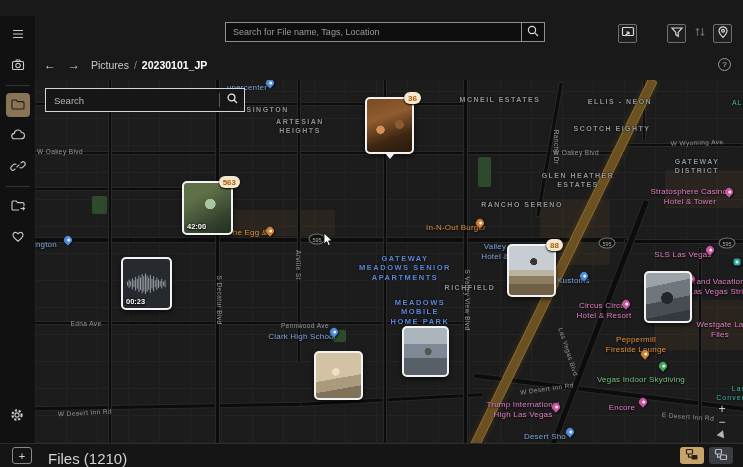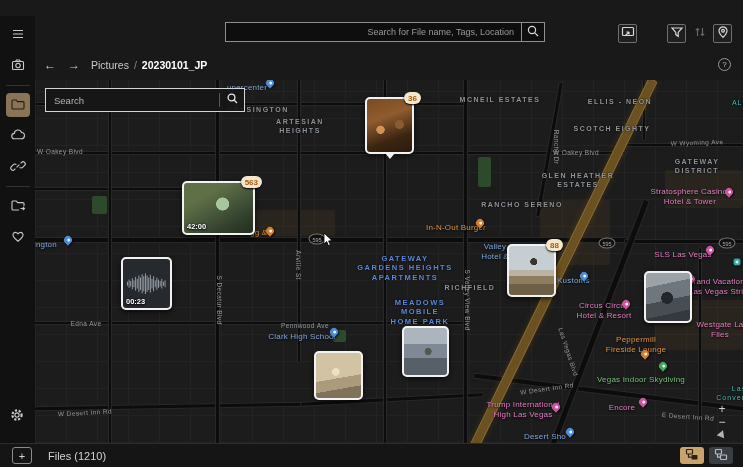--- a/index.html
+++ b/index.html
@@ -23,21 +23,21 @@
   .sb svg{stroke:#c9c9c9;fill:none;stroke-width:1.1;}
   .sb.active{background:#8a7458;}
   .sb.active svg{stroke:#241d14;}
   .sb-sep{width:24px;height:1px;background:#333;margin:2px auto;}
   #settings-btn{position:absolute;left:5px;bottom:8px;}
 
   
   #topbar{position:absolute;left:35px;top:16px;width:708px;height:34px;background:#191919;}
   .searchwrap{position:absolute;left:190px;top:6px;display:flex;height:20px;}
   .searchwrap input{width:296px;height:20px;background:#0e0e0e;border:1px solid #8f8f8f;border-right:none;
-       color:#cfcfcf;font-size:9px;padding:0 7px;font-family:"Liberation Sans",sans-serif;outline:none;box-sizing:border-box;text-align:right;}
+       color:#cfcfcf;font-size:9px;padding:0 7px;font-family:"Liberation Sans",sans-serif;outline:none;box-sizing:border-box;}
   .searchwrap input::placeholder{color:#9a9a9a;}
   .searchbtn{width:24px;height:20px;border:1px solid #8f8f8f;background:#0e0e0e;display:flex;align-items:center;justify-content:center;box-sizing:border-box;}
   .searchbtn svg, .tbtn svg{stroke:#d8d8d8;fill:none;stroke-width:1.2;}
   .topicons{position:absolute;left:583px;top:8px;display:flex;align-items:center;}
   .tbtn{width:19px;height:19px;border:1px solid #6f6f6f;border-radius:2px;display:flex;align-items:center;justify-content:center;background:#1f1f1f;}
   .tbtn.noborder{border-color:transparent;background:transparent;}
   .tbtn.dim svg{stroke:#666;}
 
   
   #breadcrumbbar{position:absolute;left:35px;top:50px;width:708px;height:30px;background:#191919;display:flex;align-items:center;}
@@ -73,21 +73,21 @@
   .tail{position:absolute;left:50%;bottom:-7px;transform:translateX(-50%);width:0;height:0;
         border-left:5px solid transparent;border-right:5px solid transparent;border-top:6px solid #f2f2f2;}
   .badge{position:absolute;top:-7px;right:-9px;min-width:8px;height:12px;padding:0 4px;background:#f4e7cb;color:#a85c14;
          font-size:8px;font-weight:bold;border-radius:8px;display:flex;align-items:center;justify-content:center;box-shadow:0 1px 2px #000;}
   .dur{position:absolute;left:3px;bottom:2px;color:#fff;font-size:7.5px;font-weight:bold;text-shadow:0 0 2px #000,0 1px 2px #000;}
   .wave{position:absolute;left:7%;top:22%;width:86%;height:56%;}
   .th-bar{background:radial-gradient(circle at 30% 58%,#d49055 0 9%,transparent 10%),
           radial-gradient(circle at 72% 48%,#8a5a30 0 10%,transparent 11%),
           linear-gradient(160deg,#7a4a22,#8f5c2e 35%,#3c2512 72%,#2a1a0c);}
   .th-trail{background:radial-gradient(circle at 56% 42%,#a6c79e 0 13%,transparent 14%),
-          linear-gradient(150deg,#5f7046 0 28%,#48583c 52%,#303e2a 78%,#232f1f);padding-left:22px;}
+          linear-gradient(150deg,#5f7046 0 28%,#48583c 52%,#303e2a 78%,#232f1f);}
   .th-cyclist{background:radial-gradient(circle at 55% 32%,#3a3430 0 8%,transparent 9%),
           linear-gradient(180deg,#c6ced3 0 50%,#bab3a3 50% 62%,#8d7d60 62% 78%,#6e5f46 78%);}
   .th-audio{background:#26292d;}
   .th-rooftop{background:radial-gradient(circle at 48% 52%,#23262a 0 17%,transparent 18%),
           linear-gradient(168deg,#9ba3a9 0 26%,#6f767d 26% 55%,#484d53 55% 80%,#35393e 80%);}
   .th-skate1{background:radial-gradient(circle at 44% 42%,#ece0c8 0 10%,transparent 11%),
           linear-gradient(170deg,#d2c3a5 0 55%,#ab9a7c 55% 76%,#80715a 76%);}
   .th-skate2{background:radial-gradient(circle at 56% 50%,#4e5a50 0 10%,transparent 11%),
           linear-gradient(180deg,#acb4be 0 34%,#7f8996 34% 64%,#575f69 64%);}
 
@@ -102,21 +102,21 @@
   #zoomctl{position:absolute;left:678px;top:322px;width:18px;display:flex;flex-direction:column;align-items:center;z-index:25;color:#cfcfcf;}
   #zoomctl button{font-size:12px;color:#cfcfcf;height:13px;line-height:12px;}
   .tiltarrow{width:0;height:0;border-left:4px solid transparent;border-right:4px solid transparent;border-top:7px solid #b5b5b5;transform:rotate(-38deg);margin-top:4px;}
 
   #cursor{position:absolute;left:288px;top:152px;z-index:60;pointer-events:none;}
 
   
   #statusbar{position:absolute;left:0;top:443px;width:743px;height:24px;background:#151515;border-top:1px solid #2c2c2c;}
   #add-btn{position:absolute;left:12px;top:3px;width:20px;height:17px;border:1px solid #8a8a8a;border-radius:3px;
            color:#d5d5d5;font-size:11px;display:flex;align-items:center;justify-content:center;}
-  #files-label{position:absolute;left:48px;top:6px;font-size:11px;color:#d2d2d2;}
+  #files-label{position:absolute;left:48px;top:6px;font-size:15px;color:#d2d2d2;}
   .viewtoggles{position:absolute;right:10px;top:3px;display:flex;gap:5px;}
   .vt{width:24px;height:17px;border-radius:3px;display:flex;align-items:center;justify-content:center;}
   .vt.active{background:#c9a36c;}
   .vt.active svg{stroke:#2a2118;}
   .vt.inactive{background:#3a3e44;}
   .vt.inactive svg{stroke:#b8bcc2;}
   .vt svg{fill:none;stroke-width:1.2;}
 </style>
 </head>
 <body>
@@ -281,21 +281,21 @@
           <div>ESTATES</div>
         </div>
         <div class="lbl area" style="left: 487px; top: 125px; color: rgb(143, 148, 153);">
           <div>RANCHO SERENO</div>
         </div>
         <div class="lbl area" style="left: 435px; top: 208px; color: rgb(143, 148, 153);">
           <div>RICHFIELD</div>
         </div>
         <div class="lbl area" style="left: 370px; top: 188px; color: rgb(93, 135, 216); font-size: 7.5px;">
           <div>GATEWAY</div>
-          <div>GARDENS HEIGHTS</div>
+          <div>MEADOWS SENIOR</div>
           <div>APARTMENTS</div>
         </div>
         <div class="lbl area" style="left: 385px; top: 232px; color: rgb(93, 135, 216); font-size: 7.5px;">
           <div>MEADOWS</div>
           <div>MOBILE</div>
           <div>HOME PARK</div>
         </div>
         <div class="lbl area" style="left: 704px; top: 314px; color: rgb(69, 184, 174); font-weight: normal; letter-spacing: 1px;">
           <div>Las</div>
           <div>Convention</div>

